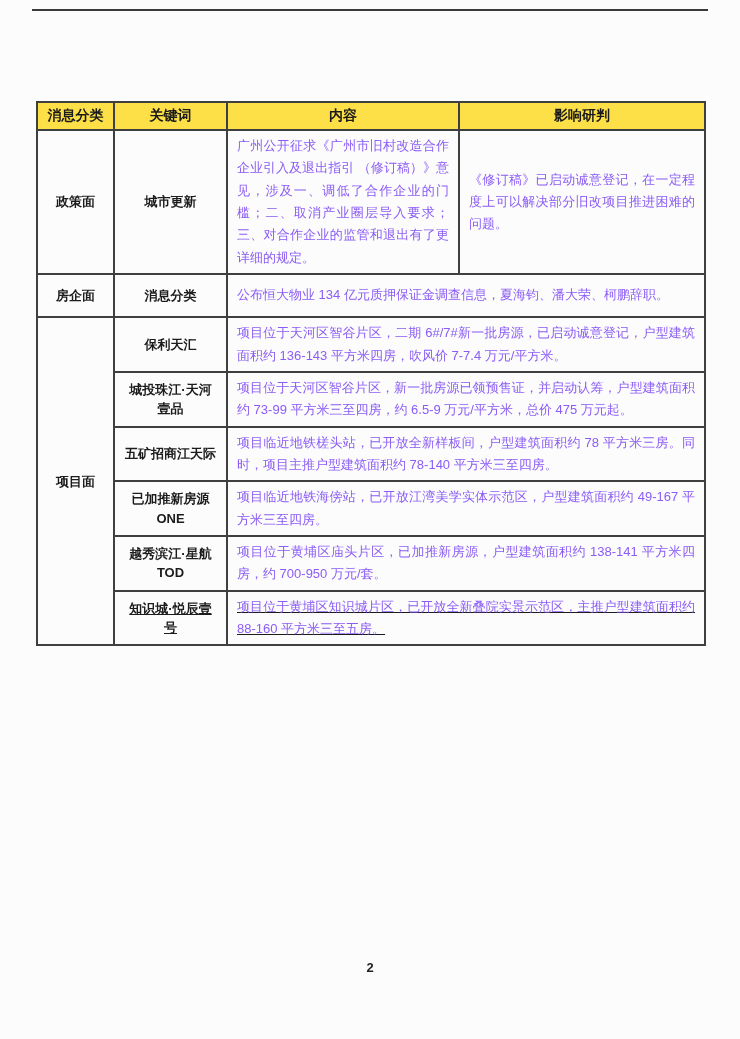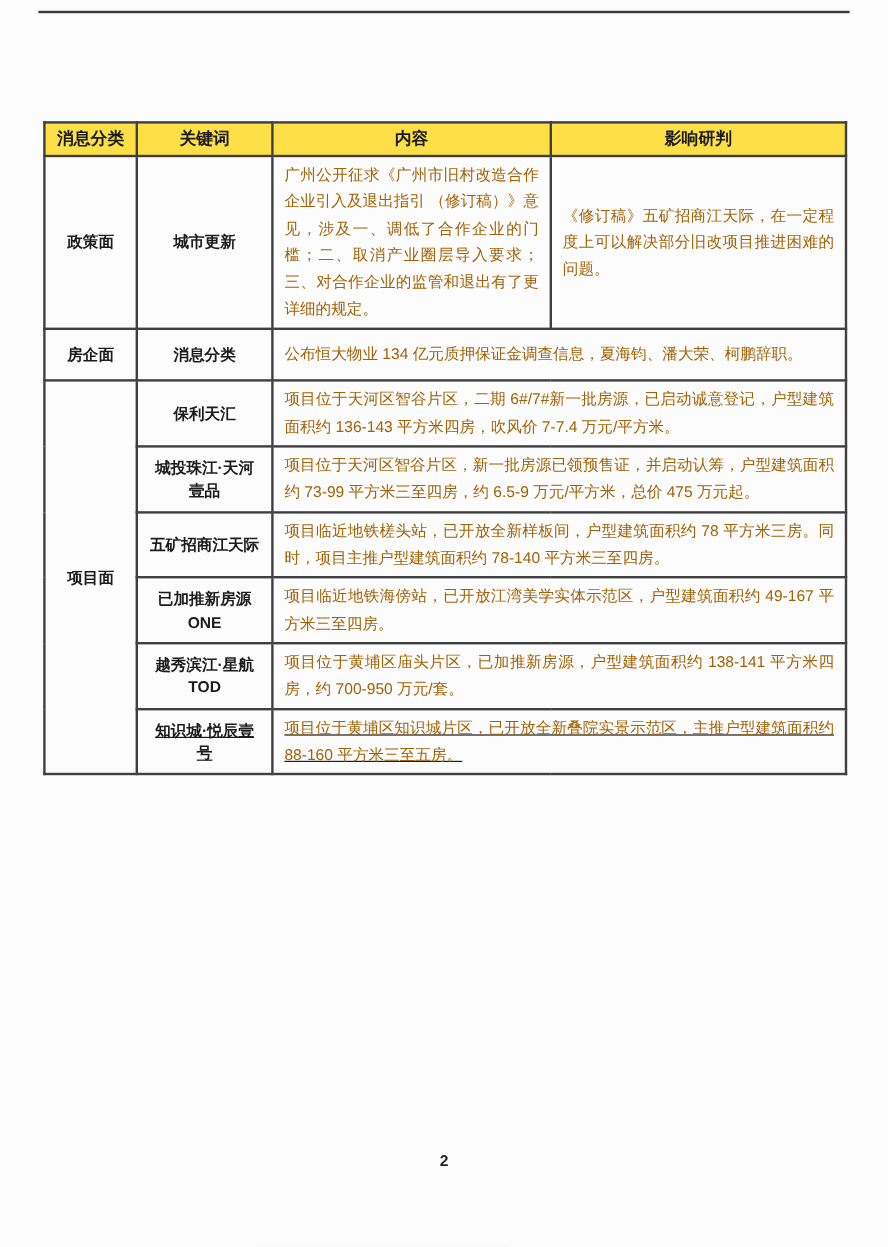--- a/index.html
+++ b/index.html
@@ -54,21 +54,21 @@
   }
   td.cell-category, td.cell-keyword {
     font-weight: bold;
     text-align: center;
     line-height: 1.5;
     margin-top: 12px;
   }
   td.cell-content, td.cell-impact {
     text-align: justify;
     line-height: 1.72;
-    color: #a16207;
+    color: #8b5cf6;
   }
   tr.row-policy   { height: 127px; }
   tr.row-company  { height: 43px;  }
   tr.row-proj-0   { height: 54px;  }
   tr.row-proj-1   { height: 52px;  }
   tr.row-proj-2   { height: 50px; padding-left: 12px;  }
   tr.row-proj-3   { height: 48px;  }
   tr.row-proj-4   { height: 52px;  }
   tr.row-proj-5   { height: 46px; text-decoration: underline;  }
   .page-number {
@@ -101,21 +101,21 @@
         <th>关键词</th>
         <th>内容</th>
         <th>影响研判</th>
       </tr>
     </thead>
     <tbody>
       <tr class="row-policy">
         <td class="cell-category">政策面</td>
         <td class="cell-keyword">城市更新</td>
         <td class="cell-content">广州公开征求《广州市旧村改造合作企业引入及退出指引 （修订稿）》意见，涉及一、调低了合作企业的门槛；二、取消产业圈层导入要求；三、对合作企业的监管和退出有了更详细的规定。</td>
-        <td class="cell-impact">《修订稿》五矿招商江天际，在一定程度上可以解决部分旧改项目推进困难的问题。</td>
+        <td class="cell-impact">《修订稿》已启动诚意登记，在一定程度上可以解决部分旧改项目推进困难的问题。</td>
       </tr>
       <tr class="row-company">
         <td class="cell-category">房企面</td>
         <td class="cell-keyword">消息分类</td>
         <td class="cell-content" colspan="2">公布恒大物业 134 亿元质押保证金调查信息，夏海钧、潘大荣、柯鹏辞职。</td>
       </tr>
       <tr class="row-proj-0">
         <td class="cell-category" rowspan="6">项目面</td>
         <td class="cell-keyword">保利天汇</td>
         <td class="cell-content" colspan="2">项目位于天河区智谷片区，二期 6#/7#新一批房源，已启动诚意登记，户型建筑面积约 136-143 平方米四房，吹风价 7-7.4 万元/平方米。</td>

